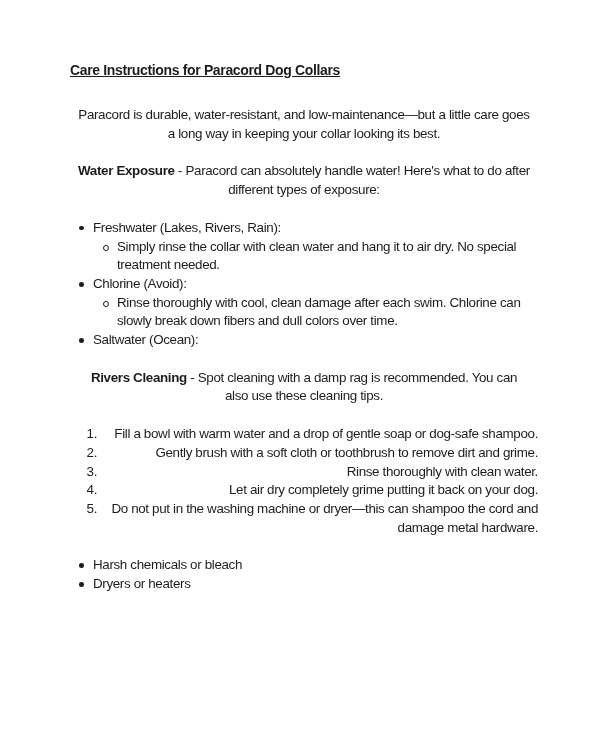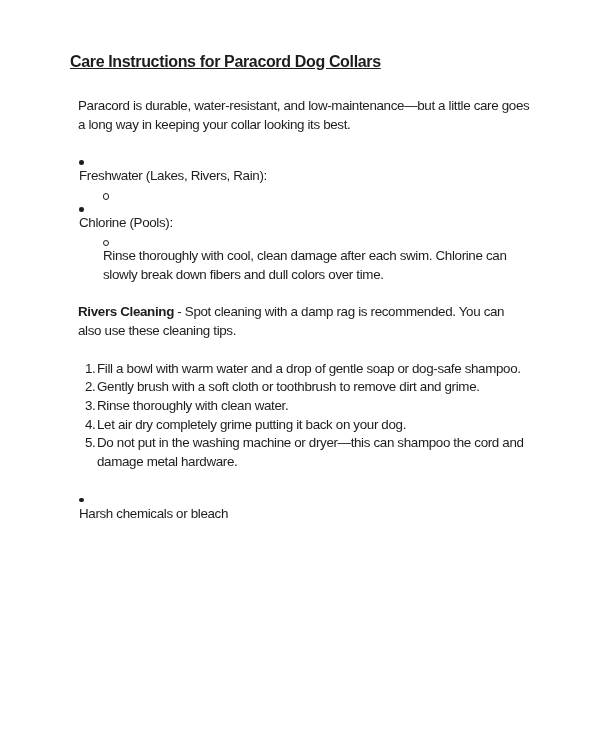--- a/index.html
+++ b/index.html
@@ -20,46 +20,46 @@
     height: 750px;
     padding: 48px 62px 0 70px;
   }
   .content {
     width: 468px;
     font-size: 13.4px;
     line-height: 18.7px;
     letter-spacing: -0.35px;
   }
   h1.doc-title {
-    font-size: 16px;
+    font-size: 14px;
     line-height: 19px;
     font-weight: bold;
     text-decoration: underline;
-    margin: 4px 0 26px 0;
+    margin: 13px 0 26px 0;
     letter-spacing: -0.35px;
   }
   p {
     margin: 19px 8px;
+    text-align: center;
   }
   b, strong, .bold {
     font-weight: bold;
   }
   ul, ol {
     list-style: none;
     margin: 19px 0;
     padding: 0;
   }
   li {
     display: flex;
     align-items: flex-start;
   }
   
   ul.l1 > li {
     padding-left: 9px;
-    flex-direction: column;
   }
   .marker {
     flex: 0 0 14px;
     width: 14px;
     display: flex;
     justify-content: flex-start;
   }
   .disc {
     display: block;
     width: 4.6px;
@@ -79,20 +79,21 @@
   }
   .li-text {
     flex: 1 1 auto;
   }
   
   ol.steps {
     counter-reset: step;
   }
   ol.steps > li {
     padding-left: 15px;
+    text-align: right;
   }
   ol.steps > li::before {
     counter-increment: step;
     content: counter(step) ".";
     flex: 0 0 12px;
     width: 12px;
   }
   
   p.tight-heading {
     margin-bottom: 0;
@@ -104,44 +105,52 @@
 </head>
 <body>
 
 <div class="page">
   <div class="content">
 
     <h1 class="doc-title">Care Instructions for Paracord Dog Collars</h1>
 
     <p>Paracord is durable, water-resistant, and low-maintenance—but a little care goes a long way in keeping your collar looking its best.</p>
 
+    <p><strong>Water Exposure</strong><span> - Paracord can absolutely handle water! Here's what to do after different types of exposure:</span></p>
 
     <ul class="l1">
       <li>
         <span class="marker">
             <i class="disc"></i>
           </span>
         <span class="li-text">Freshwater (Lakes, Rivers, Rain):</span>
       </li>
       <li style="padding-left:33px">
         <span class="marker">
             <i class="ring"></i>
           </span>
+        <span class="li-text">Simply rinse the collar with clean water and hang it to air dry. No special treatment needed.</span>
       </li>
       <li>
         <span class="marker">
             <i class="disc"></i>
           </span>
-        <span class="li-text">Chlorine (Pools):</span>
+        <span class="li-text">Chlorine (Avoid):</span>
       </li>
       <li style="padding-left:33px">
         <span class="marker">
             <i class="ring"></i>
           </span>
         <span class="li-text">Rinse thoroughly with cool, clean damage after each swim. Chlorine can slowly break down fibers and dull colors over time.</span>
+      </li>
+      <li>
+        <span class="marker">
+            <i class="disc"></i>
+          </span>
+        <span class="li-text">Saltwater (Ocean):</span>
       </li>
     </ul>
 
     <p><strong>Rivers Cleaning</strong><span> - Spot cleaning with a damp rag is recommended. You can also use these cleaning tips.</span></p>
 
     <ol class="steps">
       <li>
         <span class="li-text">Fill a bowl with warm water and a drop of gentle soap or dog-safe shampoo.</span>
       </li>
       <li>
@@ -159,16 +168,22 @@
     </ol>
 
 
     <ul class="l1 tight-list">
       <li>
         <span class="marker">
             <i class="disc"></i>
           </span>
         <span class="li-text">Harsh chemicals or bleach</span>
       </li>
+      <li>
+        <span class="marker">
+            <i class="disc"></i>
+          </span>
+        <span class="li-text">Dryers or heaters</span>
+      </li>
     </ul>
 
   </div>
 </div>
 
 </body></html>

